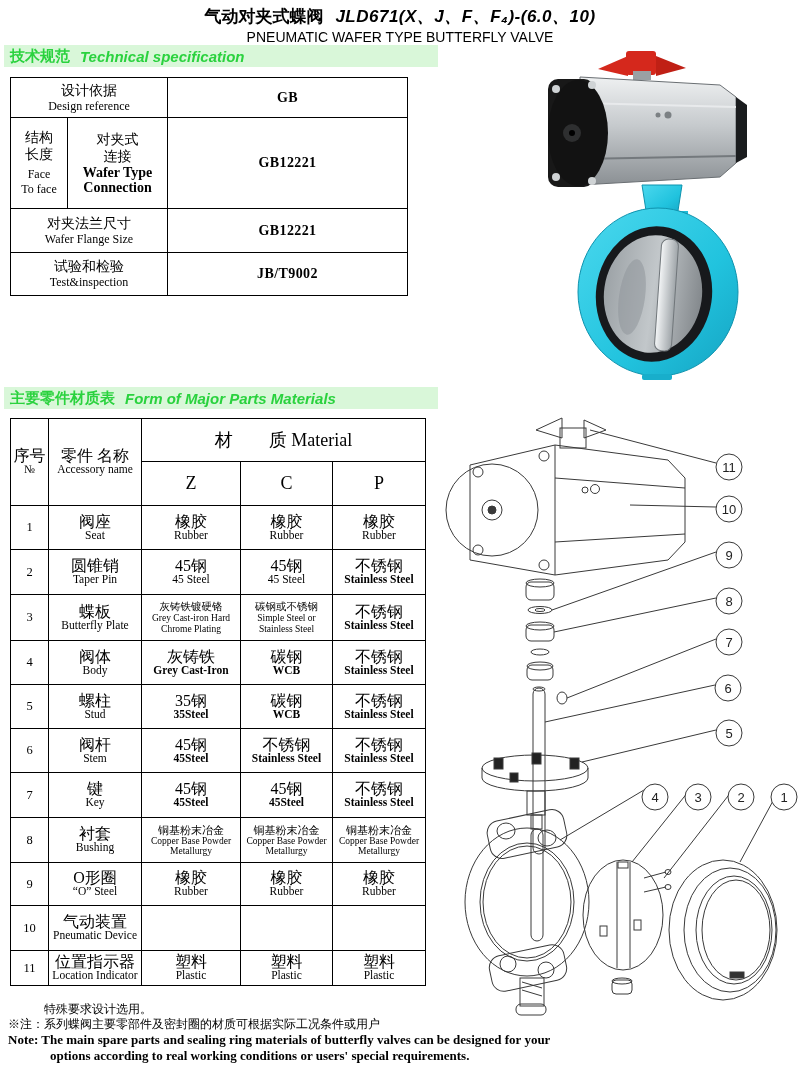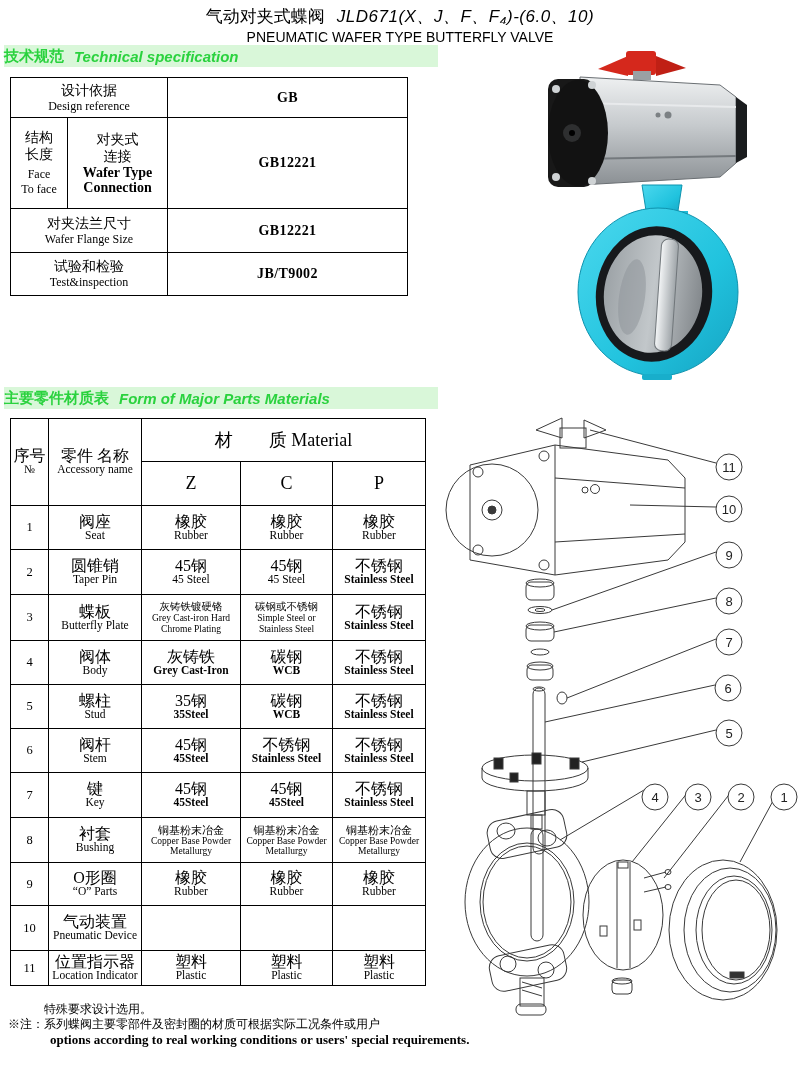--- a/index.html
+++ b/index.html
@@ -1,26 +1,26 @@
 <!DOCTYPE html>
 <html><head>
 <meta charset="utf-8">
 <style>
   html,body{margin:0;padding:0;}
   body{width:800px;height:1080px;position:relative;background:#fff;
        font-family:"Liberation Serif","DejaVu Serif",serif;color:#000;overflow:hidden;}
   .abs{position:absolute;}
   
   .title-block{left:0;top:5px;width:800px;text-align:center;}
-  .t1{font-size:17px;font-weight:normal;font-family:"Liberation Sans","DejaVu Sans",sans-serif;}
+  .t1{font-size:17px;font-weight:bold;font-family:"Liberation Sans","DejaVu Sans",sans-serif;}
   .t1 .model{font-style:italic;margin-left:12px;letter-spacing:.5px;}
   .t2{font-size:14px;margin-top:1px;font-family:"Liberation Sans","DejaVu Sans",sans-serif;}
   
   .gbar{left:4px;width:434px;height:22px;background:#d9f7d9;display:flex;align-items:center;
-        gap:10px;box-sizing:border-box;white-space:nowrap;}
+        gap:10px;padding-left:6px;box-sizing:border-box;white-space:nowrap;}
   .gzh{color:#2ad23e;font-weight:bold;font-size:15px;}
   .gen{color:#2ad23e;font-weight:bold;font-style:italic;font-size:15px;
        font-family:"Liberation Sans","DejaVu Sans",sans-serif;}
   
   table{border-collapse:collapse;table-layout:fixed;background:#fff;}
   td{border:1.6px solid #000;text-align:center;vertical-align:middle;padding:0;overflow:hidden;}
   .spec-table{left:10px;top:77px;border-radius:30px;}
   .spec-table .zh{display:block;font-size:14px;line-height:17px;}
   .spec-table .en{display:block;font-size:12px;line-height:15px;}
   .value{font-size:14px;font-weight:600;letter-spacing:.4px;}
@@ -341,21 +341,21 @@
         </td>
     <td class="sm">
           <span class="zh" style="font-size:11px">铜基粉末冶金</span>
           <span class="en">Copper Base Powder Metallurgy</span>
         </td>
   </tr>
   <tr style="height:43px">
     <td class="no">9</td>
     <td>
           <span class="zh">O形圈</span>
-          <span class="en">“O” Parts</span>
+          <span class="en">“O” Steel</span>
         </td>
     <td>
           <span class="zh">橡胶</span>
           <span class="en">Rubber</span>
         </td>
     <td>
           <span class="zh">橡胶</span>
           <span class="en">Rubber</span>
         </td>
     <td>
@@ -518,14 +518,15 @@
     <circle cx="301" cy="387" r="13" fill="#fff"></circle>
       <text x="301" y="391.5" text-anchor="middle" fill="#222" stroke="none">2</text>
     <circle cx="344" cy="387" r="13" fill="#fff"></circle>
       <text x="344" y="391.5" text-anchor="middle" fill="#222" stroke="none">1</text>
   </g>
 </svg>
 
 <div class="abs note">
   <div class="nzh nzh2">特殊要求设计选用。</div>
   <div class="nzh">※注：系列蝶阀主要零部件及密封圈的材质可根据实际工况条件或用户</div>
+  <div class="nen">Note: The main spare parts and sealing ring materials of butterfly valves can be designed for your</div>
   <div class="nen nen2">options according to real working conditions or users' special requirements.</div>
 </div>
 
 </body></html>

